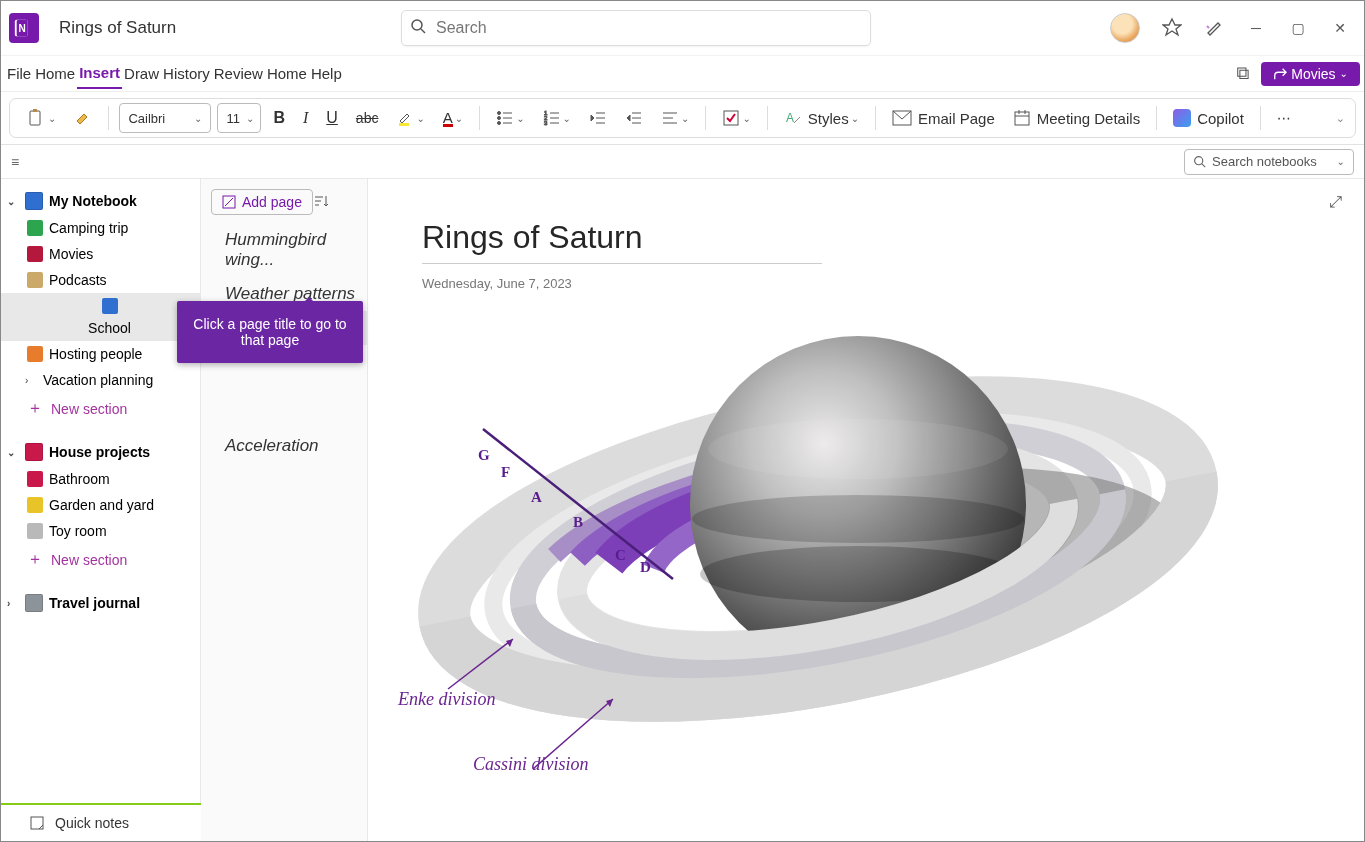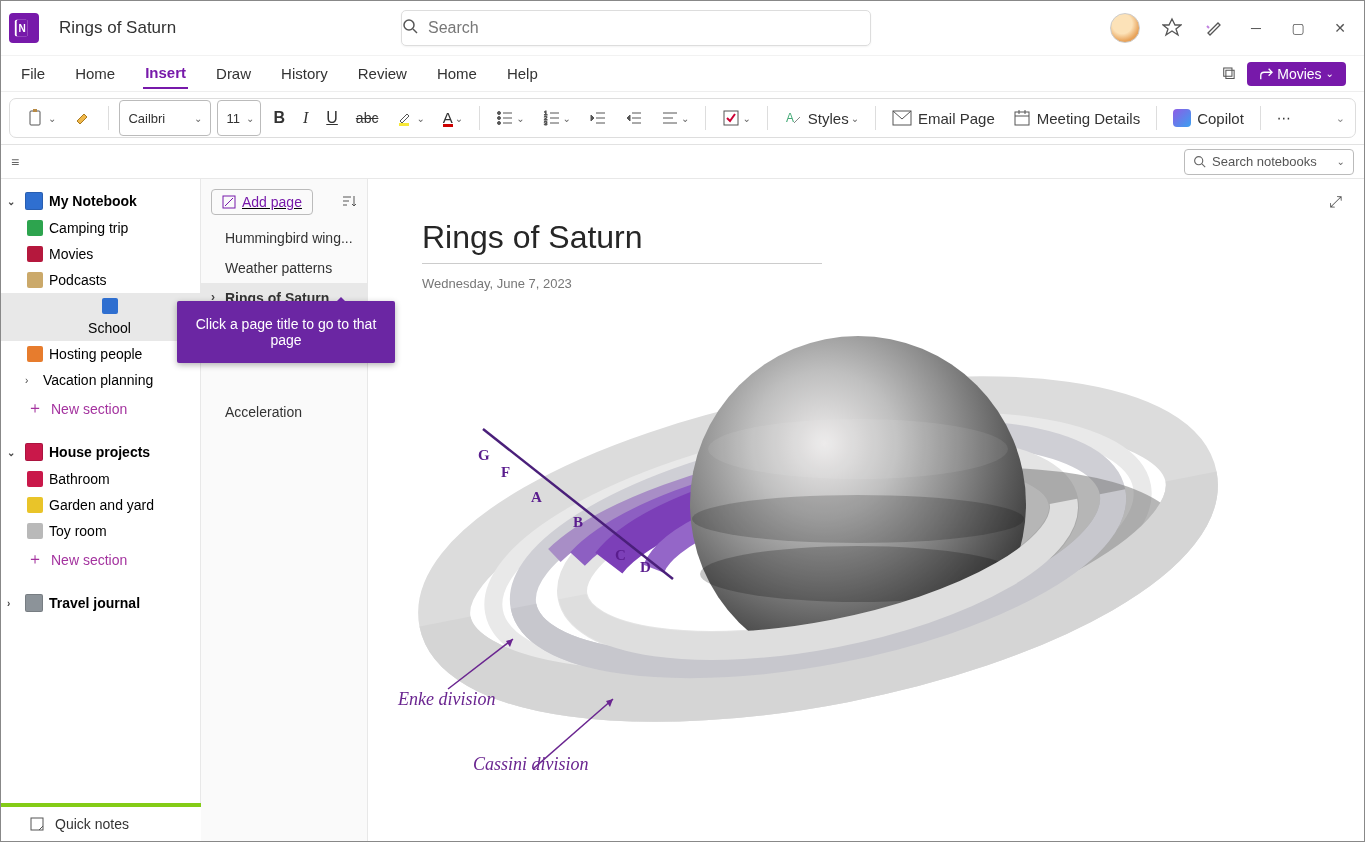--- a/index.html
+++ b/index.html
@@ -4,40 +4,40 @@
 <style>
 * { box-sizing: border-box; margin: 0; padding: 0; font-family: "Segoe UI", Arial, sans-serif; }
 body { width: 1365px; height: 842px; overflow: hidden; background: #fff; border: 1px solid #888; position: relative; }
 
 
 .title-bar { height: 55px; display: flex; align-items: center; padding: 0 8px; border-bottom: 1px solid #f2f2f2; }
 .app-icon { width: 30px; height: 30px; background: #7719aa; border-radius: 4px; display: flex; align-items: center; justify-content: center; color: #fff; font-weight: bold; font-size: 14px; margin-right: 20px; }
 .app-icon svg { width: 22px; height: 22px; }
 .doc-title { font-size: 17px; color: #333; }
 .title-spacer { flex: 1; }
-.search-box { width: 470px; height: 36px; border: 1px solid #ddd; border-radius: 5px; display: flex; align-items: center; padding: 0 0; color: #777; position: absolute; left: 400px; box-shadow: 0 1px 2px rgba(0,0,0,0.05);}
+.search-box { width: 470px; height: 36px; border: 1px solid #ddd; border-radius: 5px; display: flex; align-items: center; padding: 0 8px; color: #777; position: absolute; left: 400px; box-shadow: 0 1px 2px rgba(0,0,0,0.05);}
 .search-box .si { margin-right: 10px; color: #555; }
 .right-title { display: flex; align-items: center; gap: 22px; margin-left: auto; padding-right: 6px; }
 .avatar { width: 30px; height: 30px; border-radius: 50%; background: radial-gradient(circle at 40% 35%, #fce2b8 0 40%, #e8a35a 70%); border:1px solid #ccc;}
 .win-icon { color: #555; font-size: 14px; width:20px; text-align:center; }
 
 
-.menu-bar { height: 36px; display: flex; align-items: center; padding: 0 18px; gap: 26px; border-bottom: 1px solid #eee; justify-content: space-between; }
+.menu-bar { height: 36px; display: flex; align-items: center; padding: 0 4px; border-bottom: 1px solid #eee; justify-content: space-between; }
 .menu-item { font-size: 15px; color: #333; padding: 6px 2px; }
 .menu-item.active { color: #7719aa; border-bottom: 2px solid #7719aa; font-weight: 600; }
 .menu-right { margin-left: auto; display: flex; align-items: center; gap: 12px; }
 .share-btn { background: #7719aa; color: #fff; border-radius: 4px; padding: 4px 12px; font-size: 14px; display:flex; align-items:center; gap:4px;}
 .fullscreen-icon{color:#555; font-size:18px;}
 
 
 .toolbar-wrap { padding: 6px 8px; border-bottom: 1px solid #e2e2e2; }
 .toolbar { height: 40px; border: 1px solid #ddd; border-radius: 7px; display: flex; align-items: center; padding: 0 10px; gap: 6px; font-size: 14px; color: #333;}
 .tbtn { padding: 4px 6px; display: flex; align-items: center; gap: 2px; cursor:pointer; }
 .sep { width: 1px; height: 24px; background: #ddd; margin: 0 4px; }
-.font-sel { border: 1px solid #bbb; border-radius: 4px; height: 36px; display: flex; align-items: center; padding: 0 8px; font-size: 13px; gap: 6px; }
+.font-sel { border: 1px solid #bbb; border-radius: 4px; height: 30px; display: flex; align-items: center; padding: 0 8px; font-size: 13px; gap: 6px; }
 .font-name-sel { width: 92px; justify-content: space-between; }
 .font-size-sel { width: 44px; justify-content: space-between; }
 .chev { font-size: 10px; color: #666; }
 .tool-label { margin-left:4px; font-size:15px;}
 .copilot-ico{width:18px;height:18px;background:linear-gradient(135deg,#8e5ce6,#3aa0f0);border-radius:4px;display:inline-block;}
 
 
 .sub-bar { height: 34px; display: flex; align-items: center; padding: 0 10px; border-bottom: 1px solid #e8e8e8; }
 .hamburger { color: #666; font-size: 14px; }
 .sub-right { margin-left: auto; }
@@ -50,41 +50,41 @@
 .nb-item.level1 { font-weight: 600; }
 .nb-item.level2 { padding-left: 26px; font-weight: 400; }
 .nb-exp { width: 12px; font-size: 10px; color: #444; }
 .nb-ico { width: 16px; height: 16px; border-radius: 2px; }
 .nb-ico.book { width: 18px; height: 18px; border: 1px solid rgba(0,0,0,0.15); }
 .nb-item.selected { background: #e8e8e8; flex-direction: column; }
 .new-sec { color: #a4339f; }
 .new-sec .plus { color: #a4339f; font-size: 16px; margin-right:2px;}
 
 .sidebar-pages { width: 167px; border-right: 1px solid #e8e8e8; background: #fafafa; }
-.pages-head { display: flex; align-items: center; justify-content: space-between; padding: 10px 10px 8px; text-decoration: underline; }
+.pages-head { display: flex; align-items: center; justify-content: flex-start; padding: 10px 10px 8px; }
 .add-page { border: 1px solid #bbb; border-radius: 4px; padding: 4px 10px; font-size: 14px; display: flex; align-items: center; gap: 6px; color: #7719aa; }
 .sort-ico { color: #555; font-size: 14px; }
-.page-item { padding: 7px 10px 7px 24px; font-size: 14px; color: #333; position:relative; cursor:pointer;}
+.page-item { padding: 7px 10px 7px 24px; font-size: 17px; color: #333; position:relative; cursor:pointer;font-style:italic;}
 .page-item.selected { background: #e8e8e8; font-weight: 600; }
 .page-item.selected::before { content:"›"; position:absolute; left:10px; font-size:12px; color:#444;}
 
 .canvas { flex: 1; position: relative; overflow: hidden; background: #fff; }
 .canvas-expand { position: absolute; top: 14px; right: 22px; color: #555; font-size: 16px; }
 .page-title { position: absolute; top: 40px; left: 54px; font-size: 32px; font-weight: 400; color: #262626; }
 .title-underline{position:absolute; top:84px; left:54px; width:400px; height:1px; background:#ccc;}
 .page-date { position: absolute; top: 97px; left: 54px; font-size: 13px; color: #777; }
 
 
-.tooltip { position:absolute; left:176px; top:300px; width:218px; background:#6b26a3; color:#fff; font-size:14px; text-align:center; padding:15px 10px; border-radius:2px; box-shadow:0 2px 6px rgba(0,0,0,.3); z-index:5;}
+.tooltip { position:absolute; left:176px; top:300px; width:186px; background:#6b26a3; color:#fff; font-size:14px; text-align:center; padding:15px 10px; border-radius:2px; box-shadow:0 2px 6px rgba(0,0,0,.3); z-index:5;}
 .tooltip::after{content:""; position:absolute; top:-18px; right:40px; border:14px solid transparent; border-bottom-color:#6b26a3;}
 .annot { position:absolute; font-family: "Segoe Script","Comic Sans MS",cursive; color:#6a2590; font-size:18px; font-style:italic;}
 .ring-label{position:absolute; font-family:"Segoe Script",cursive; color:#5a1d8e; font-size:15px; font-weight:600;}
 
 
-.quick-notes{position:absolute;left:0;bottom:0;width:200px;height:38px;border-top:4px solid #84cc16;display:flex;align-items:center;gap:10px;padding-left:28px;font-size:14px;color:#333;background:#fff;}
+.quick-notes{position:absolute;left:0;bottom:0;width:200px;height:38px;border-top:2px solid #84cc16;display:flex;align-items:center;gap:10px;padding-left:28px;font-size:14px;color:#333;background:#fff;}
 </style>
 </head>
 <body>
 
 <div class="title-bar">
   <div class="app-icon">
     <svg viewBox="0 0 24 24">
         <rect x="2" y="3" width="14" height="18" rx="2" fill="#fff"></rect>
         <rect x="4" y="3" width="12" height="18" rx="2" fill="#7719aa"></rect>
         <text x="10" y="16" font-size="11" fill="#fff" text-anchor="middle" font-family="Segoe UI" font-weight="bold">N</text>

